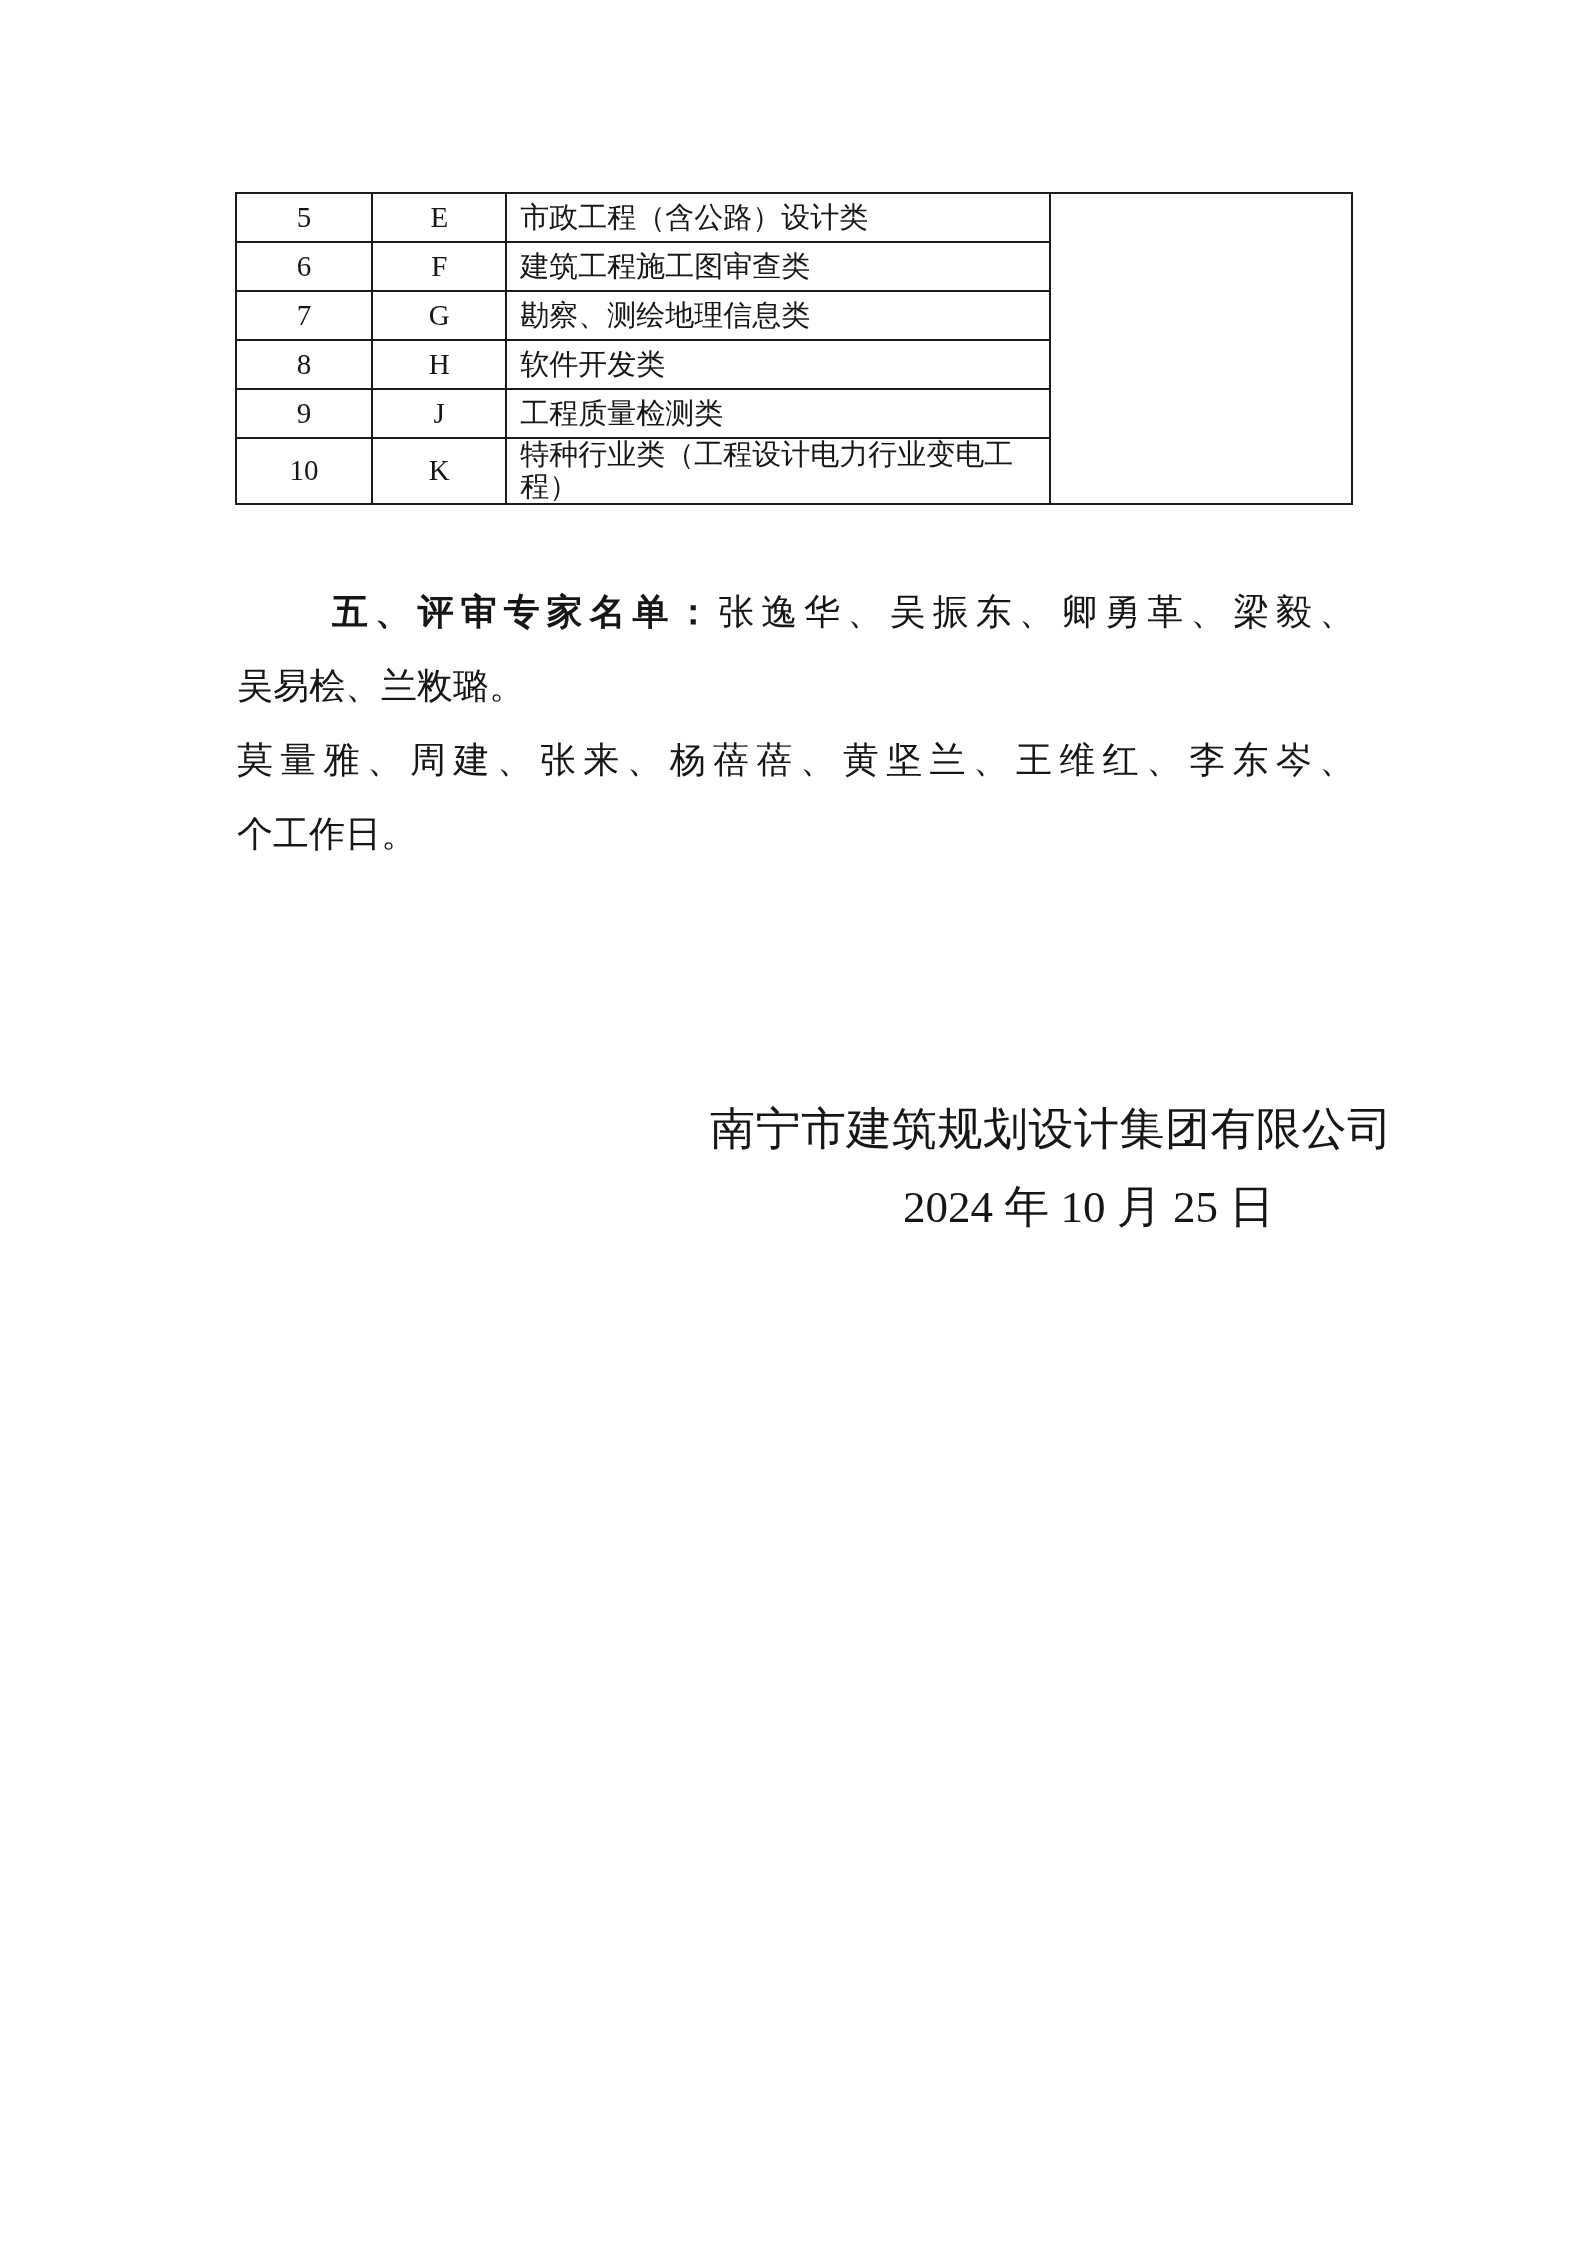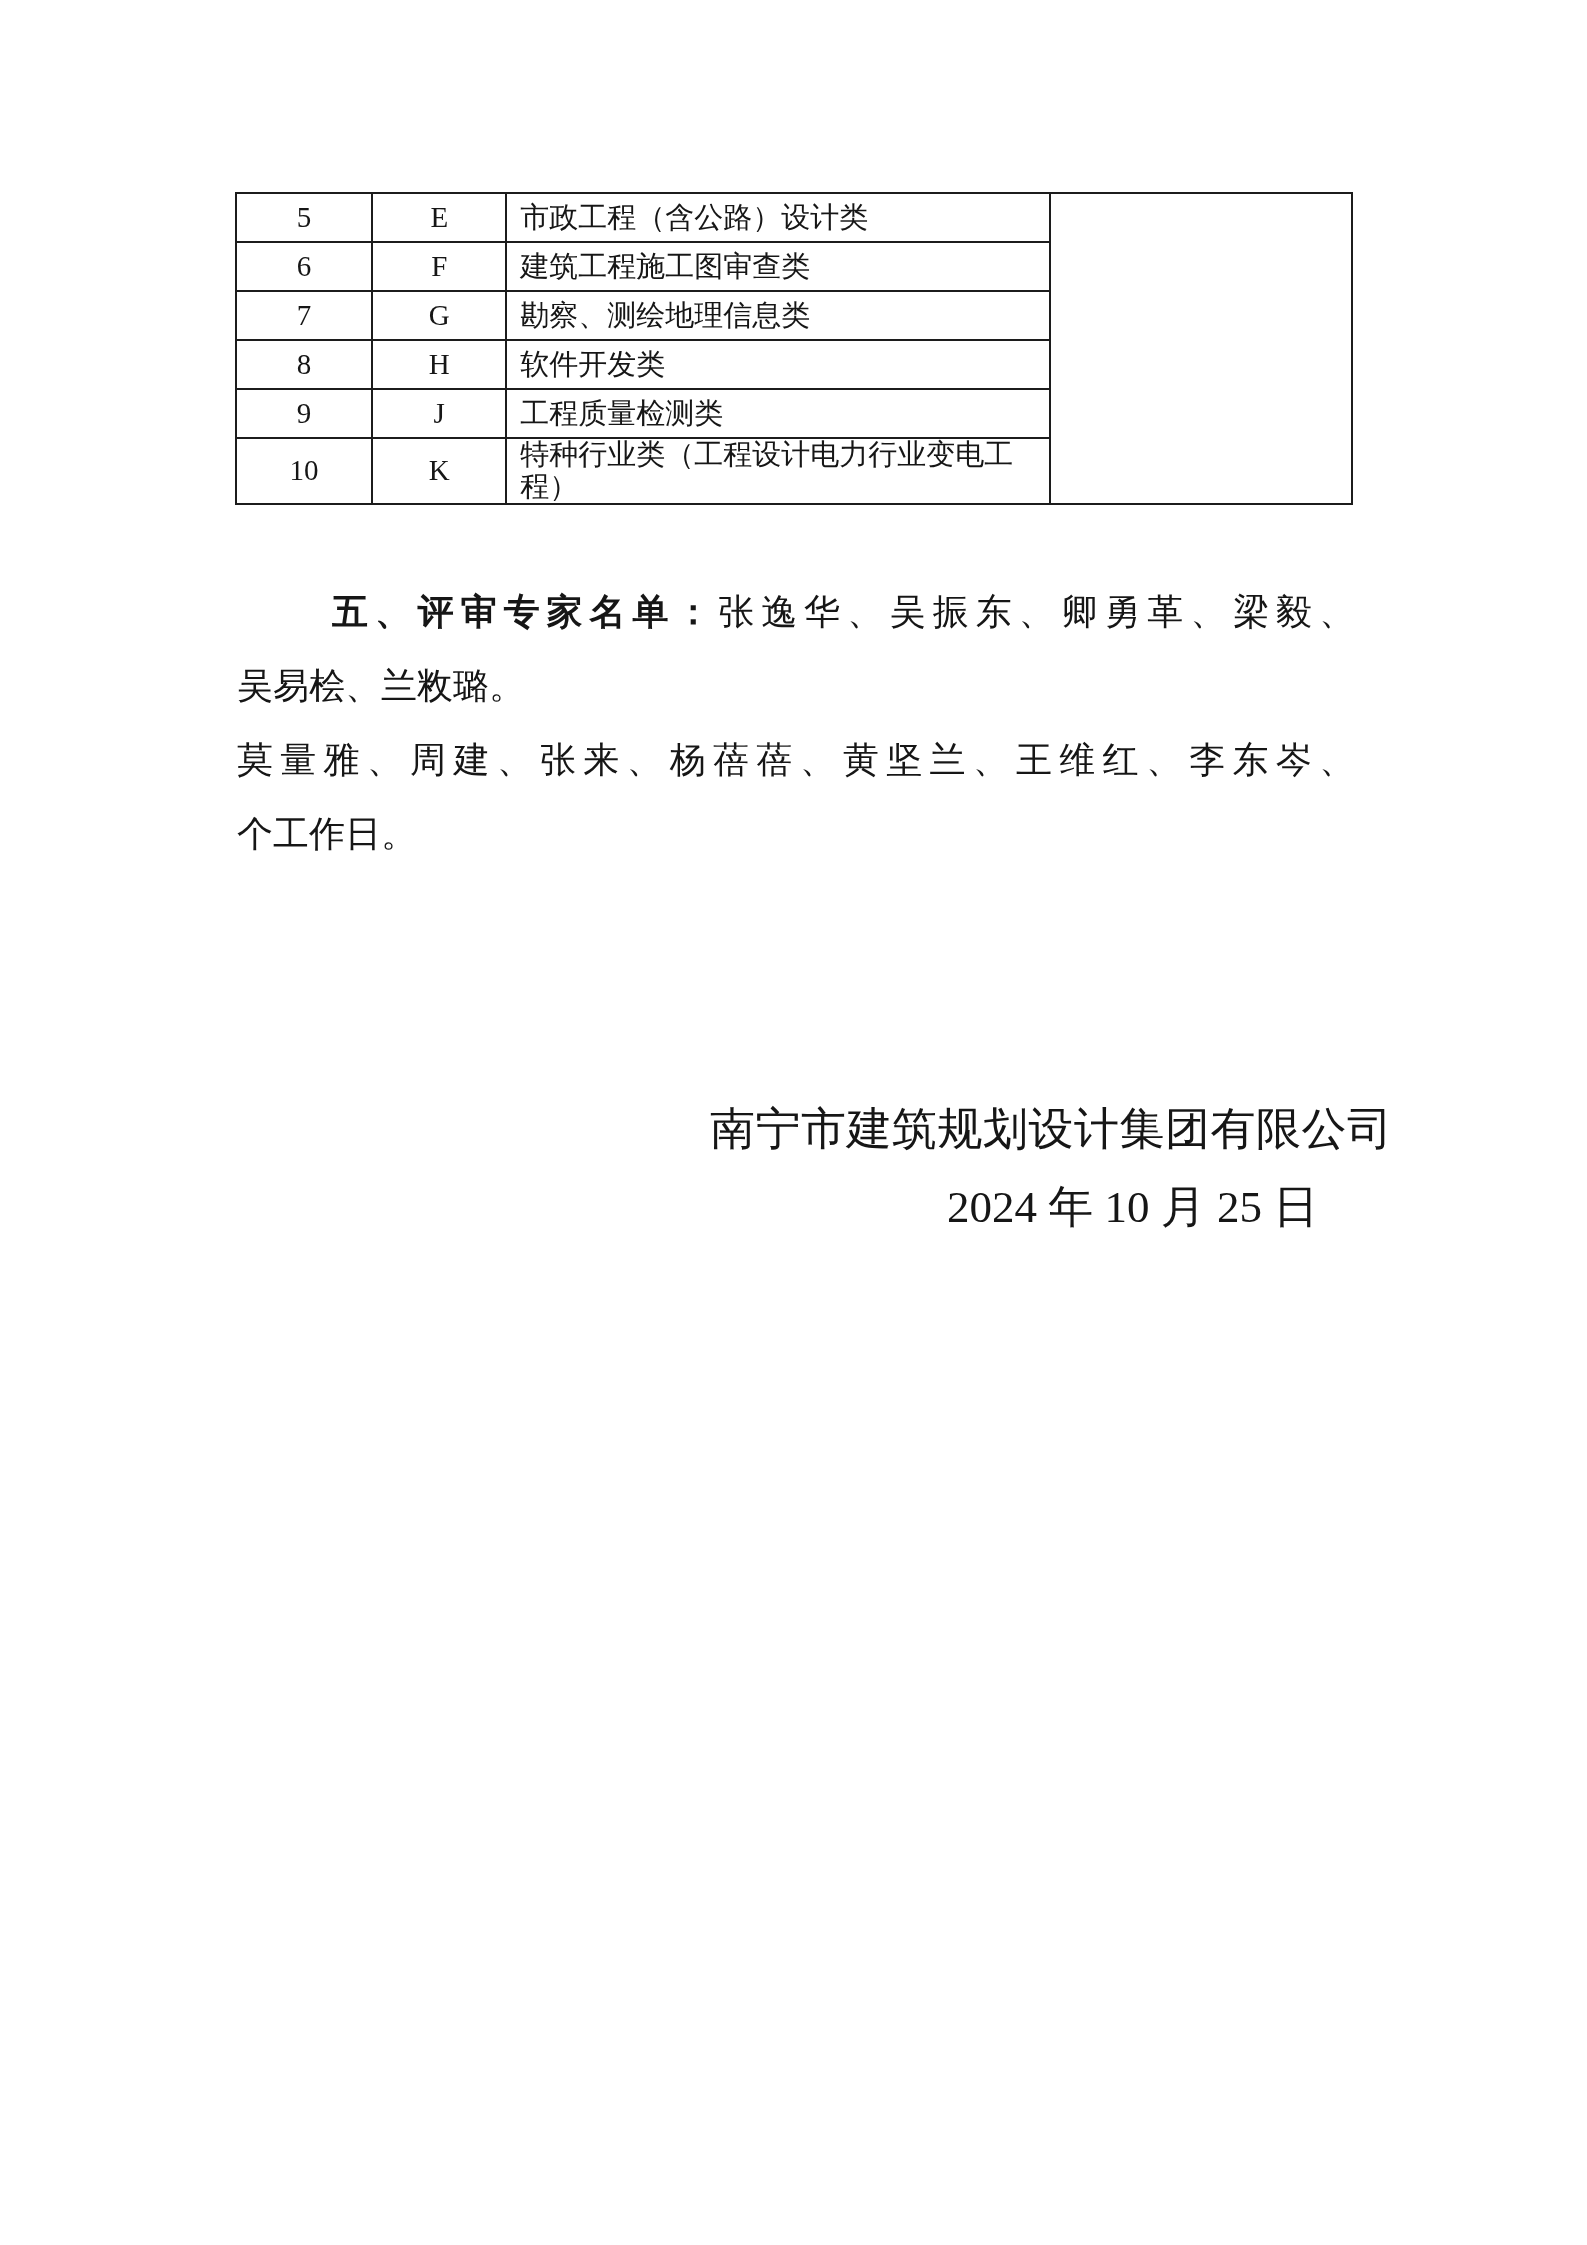--- a/index.html
+++ b/index.html
@@ -66,21 +66,20 @@
     letter-spacing: 0.5px;
     white-space: nowrap;
   }
   .date-line {
     position: absolute;
     left: 903px;
     top: 1180px;
     font-size: 45px;
     line-height: 1.2;
     white-space: nowrap;
-    margin-left: 44px;
   }
 </style>
 </head>
 <body>
 
 <table class="class-table">
   <tbody>
       <tr>
     <td class="col-no">5</td>
     <td class="col-code">E</td>

